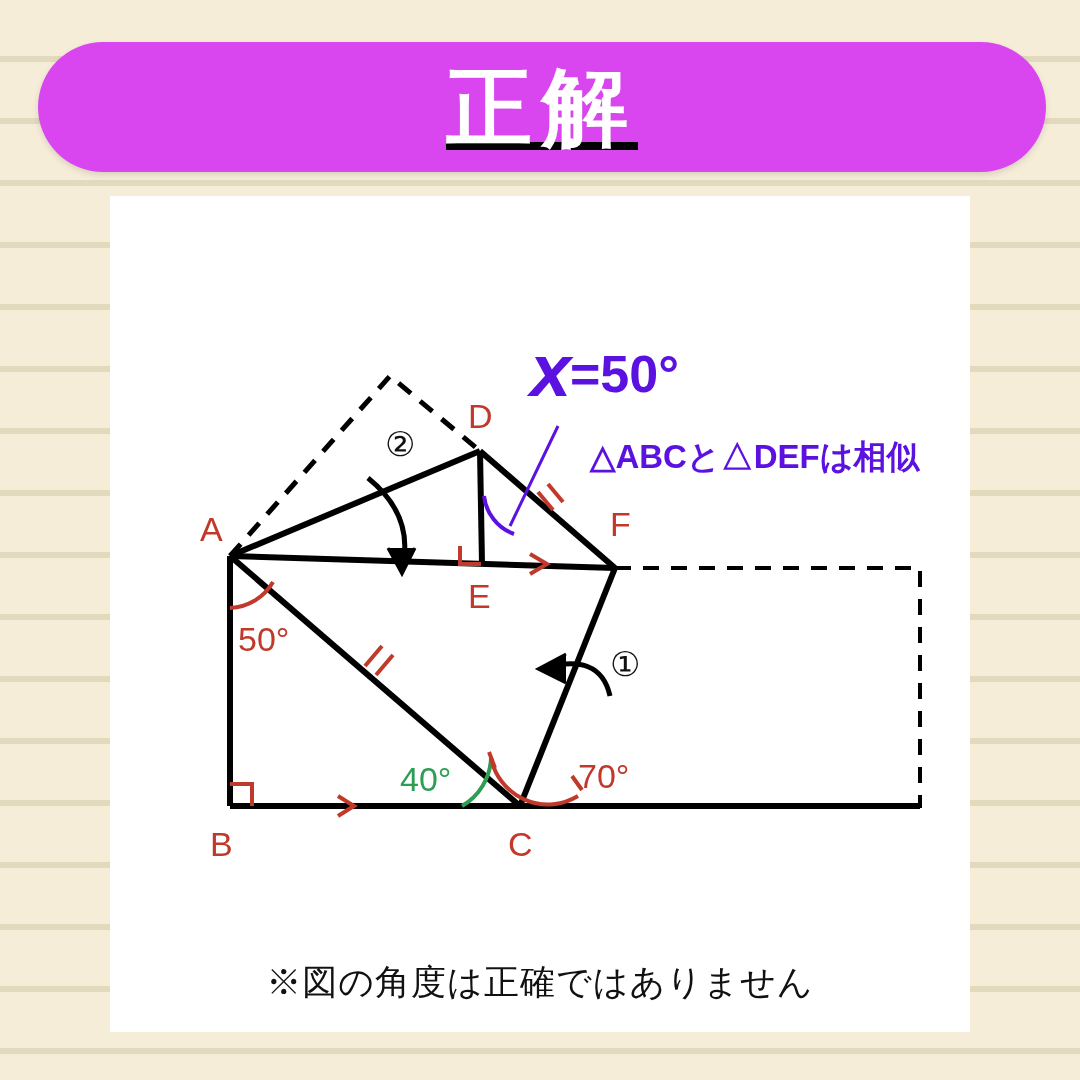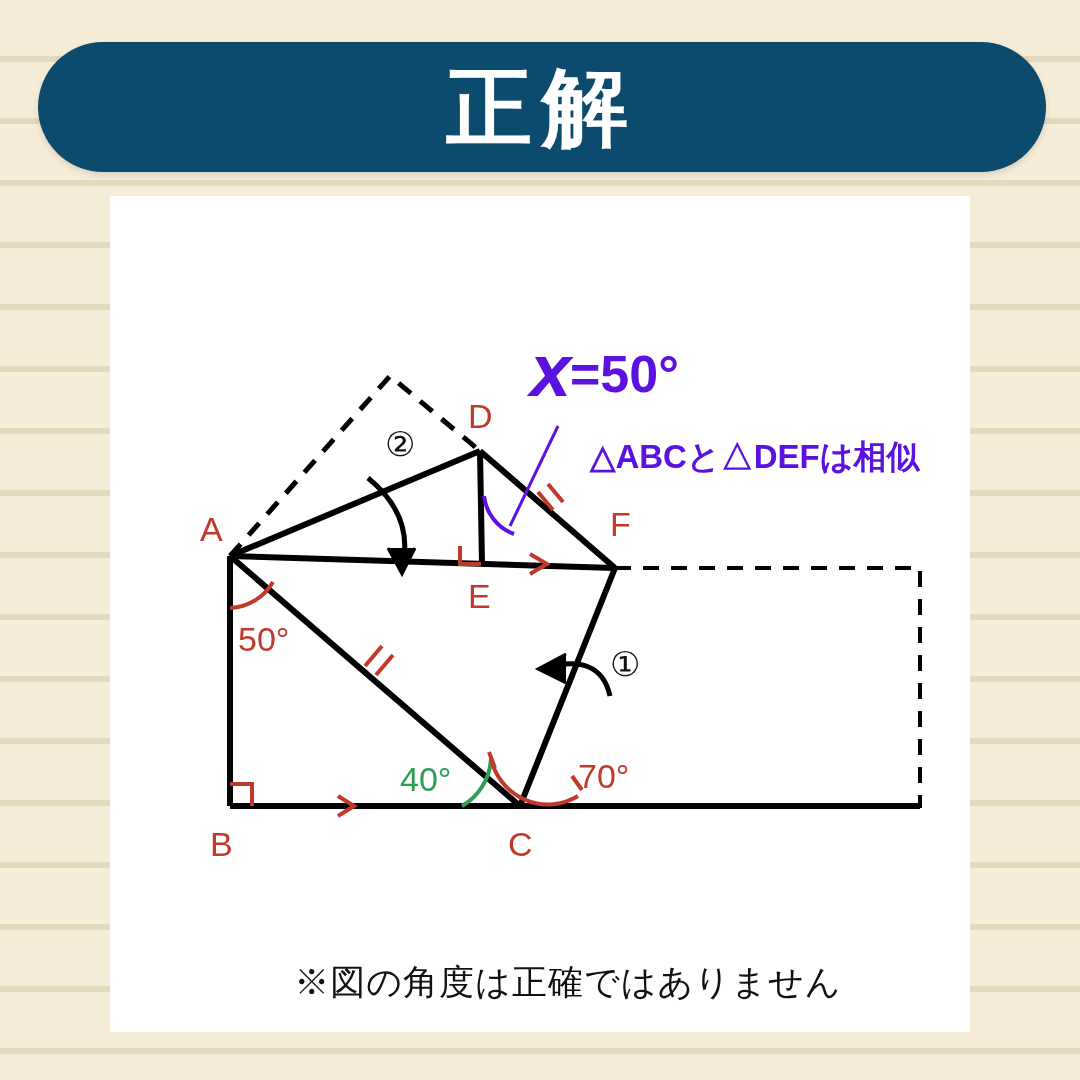--- a/index.html
+++ b/index.html
@@ -28,26 +28,27 @@
         #e3d9bd 62px
       );
   }
   
   #title-pill {
     position: absolute;
     left: 38px;
     top: 42px;
     width: 1008px;
     height: 130px;
-    background: #0c4a6e;
+    background: #d946ef;
     border-radius: 65px;
     display: flex;
     align-items: center;
     justify-content: center;
     box-shadow: 0 3px 6px rgba(0,0,0,0.12);
+    text-decoration: underline;
   }
   #title-pill span {
     color: #ffffff;
     font-size: 86px;
     font-weight: bold;
     letter-spacing: 10px;
     line-height: 1;
   }
   
   #card {
@@ -67,21 +68,20 @@
   }
   #note {
     position: absolute;
     left: 0;
     bottom: 26px;
     width: 860px;
     text-align: center;
     font-size: 35px;
     color: #111111;
     letter-spacing: 1px;
-    padding-left: 28px;
   }
   svg { display: block; }
   .lbl-red {
     fill: #c0392b;
     font-size: 34px;
     font-family: "Liberation Sans", sans-serif;
   }
   .lbl-green {
     fill: #2e9e55;
     font-size: 34px;

